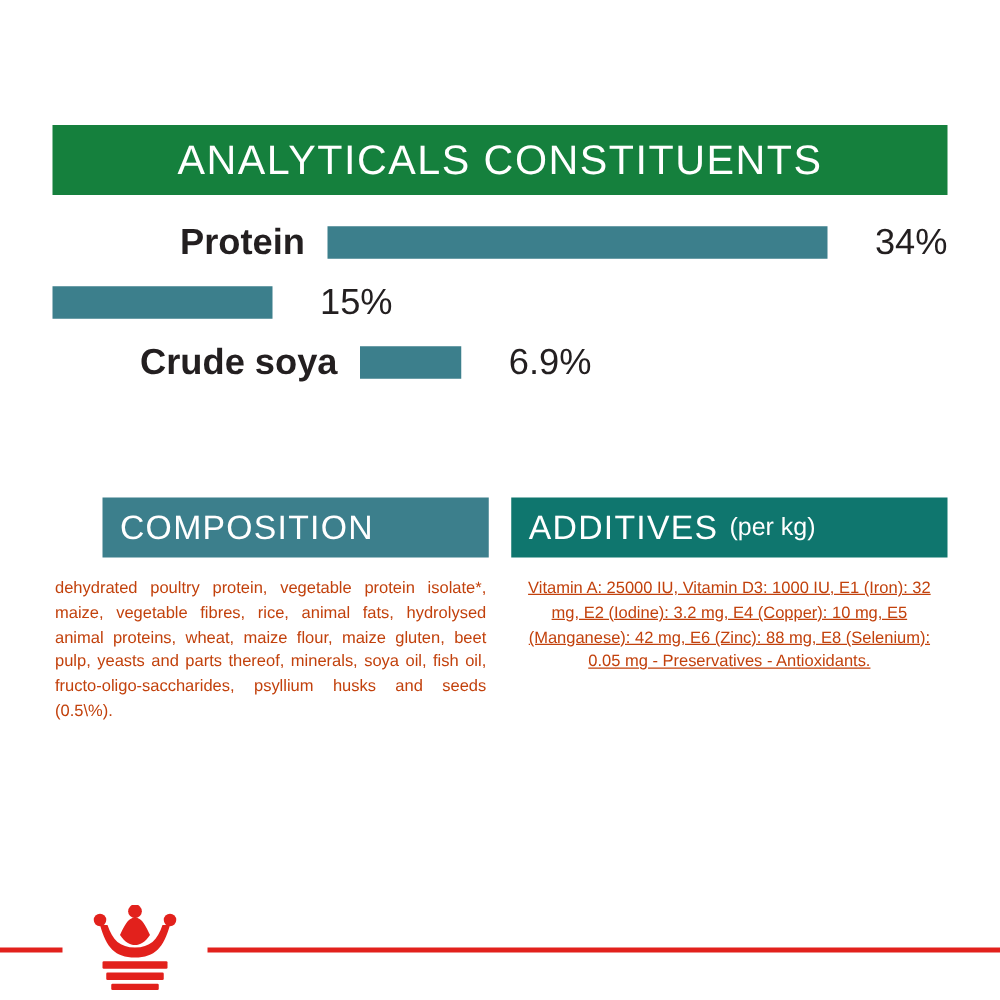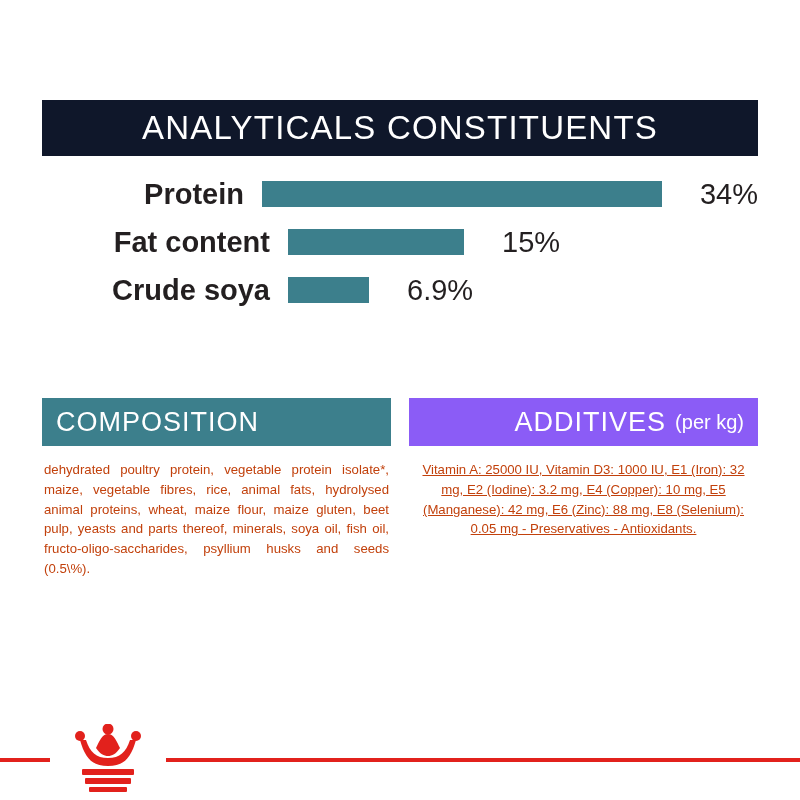--- a/index.html
+++ b/index.html
@@ -152,61 +152,60 @@
     left: 0;
     top: 0;
   }
 </style>
 </head>
 <body>
 
 <div class="page">
 
   <section class="analyticals">
-    <div class="banner" style="background: #0f172a;">
+    <div class="banner" style="background: #15803d;">
       <div class="banner-title">ANALYTICALS CONSTITUENTS</div>
     </div>
 
     <div class="bars">
       <div class="bar-row">
         <div class="bar-label">Protein</div>
         <div class="bar-track">
           <div class="bar-fill" id="bar0" style="width: 400px; background: rgb(60, 127, 140);"></div>
           <div class="bar-value">34%</div>
         </div>
       </div>
 
       <div class="bar-row">
-        <div class="bar-label">Fat content</div>
         <div class="bar-track">
           <div class="bar-fill" id="bar1" style="width: 176px; background: rgb(60, 127, 140);"></div>
           <div class="bar-value">15%</div>
         </div>
       </div>
 
       <div class="bar-row">
         <div class="bar-label">Crude soya</div>
         <div class="bar-track">
           <div class="bar-fill" id="bar2" style="width: 81px; background: rgb(60, 127, 140);"></div>
           <div class="bar-value">6.9%</div>
         </div>
       </div>
     </div>
   </section>
 
   <div class="panels">
     <section class="panel">
-      <div class="panel-head" style="background: rgb(60, 127, 140);">
+      <div class="panel-head" style="background: rgb(60, 127, 140); margin-left: 40px;">
         <span class="panel-title">COMPOSITION</span>
       </div>
       <div class="panel-body">dehydrated poultry protein, vegetable protein isolate*, maize, vegetable fibres, rice, animal fats, hydrolysed animal proteins, wheat, maize flour, maize gluten, beet pulp, yeasts and parts thereof, minerals, soya oil, fish oil, fructo-oligo-saccharides, psyllium husks and seeds (0.5\%).</div>
     </section>
 
     <section class="panel">
-      <div class="panel-head" style="background: #8b5cf6; justify-content: flex-end;">
+      <div class="panel-head" style="background: #0f766e;">
         <span class="panel-title">ADDITIVES</span>
         <span class="panel-sub">(per kg)</span>
       </div>
       <div class="panel-body no-justify">Vitamin A: 25000 IU, Vitamin D3: 1000 IU, E1 (Iron): 32 mg, E2 (Iodine): 3.2 mg, E4 (Copper): 10 mg, E5 (Manganese): 42 mg, E6 (Zinc): 88 mg, E8 (Selenium): 0.05 mg - Preservatives - Antioxidants.</div>
     </section>
   </div>
 
   <div class="footer">
     <div class="footer-line" style="background: rgb(226, 33, 28);"></div>
     <div class="crown-wrap">

